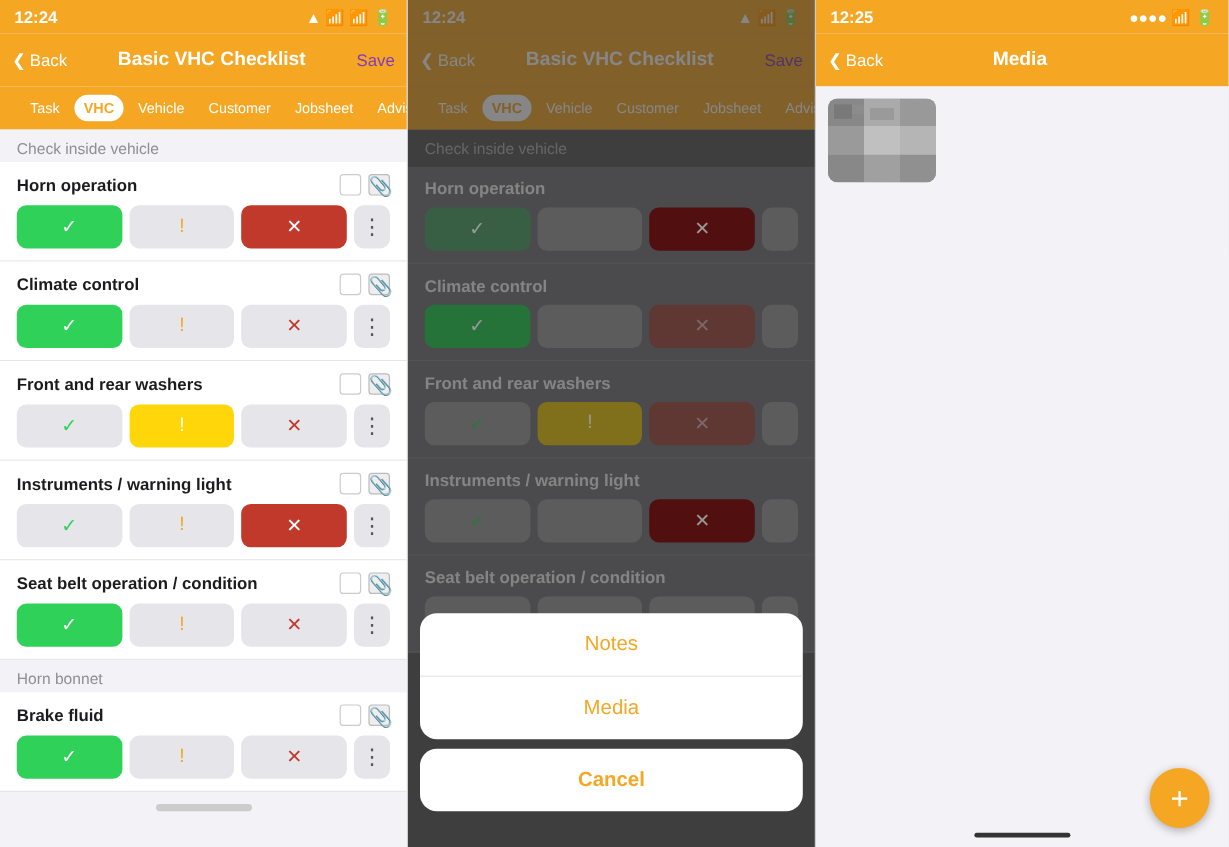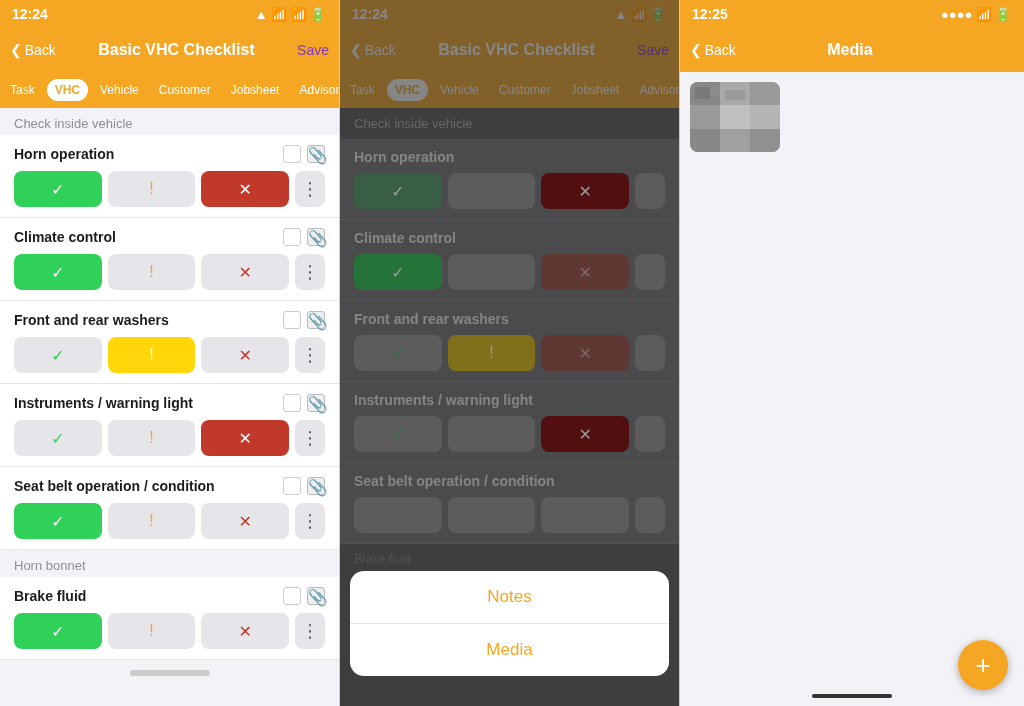--- a/index.html
+++ b/index.html
@@ -70,21 +70,21 @@
     .nav-bar .save-btn {
       color: #6d28d9; font-size: 14px; cursor: pointer; opacity: 0.85;
     }
 
     
     .tab-bar {
       height: 36px;
       background: #f5a623;
       display: flex;
       align-items: center;
-      padding: 0 2px;
+      padding: 0 17px;
       gap: 4px;
       overflow: hidden;
     }
     .tab-item {
       color: white;
       font-size: 12px;
       font-weight: 500;
       padding: 4px 8px;
       border-radius: 12px;
       cursor: pointer;
@@ -519,20 +519,21 @@
       <div style="padding:8px 14px; color:#888; font-size:12px;">Brake fluid</div>
     </div>
   </div>
 
   <div class="middle-overlay"></div>
   <div class="action-sheet">
     <div class="action-sheet-group">
       <div class="action-sheet-item">Notes</div>
       <div class="action-sheet-item">Media</div>
     </div>
+    <div class="action-sheet-cancel">Cancel</div>
   </div>
 </div>
 
 <div class="panel panel-right" style="position:relative;">
 
   <div class="status-bar">
     <span class="time">12:25</span>
     <span>●●●● 📶 🔋</span>
   </div>
 

